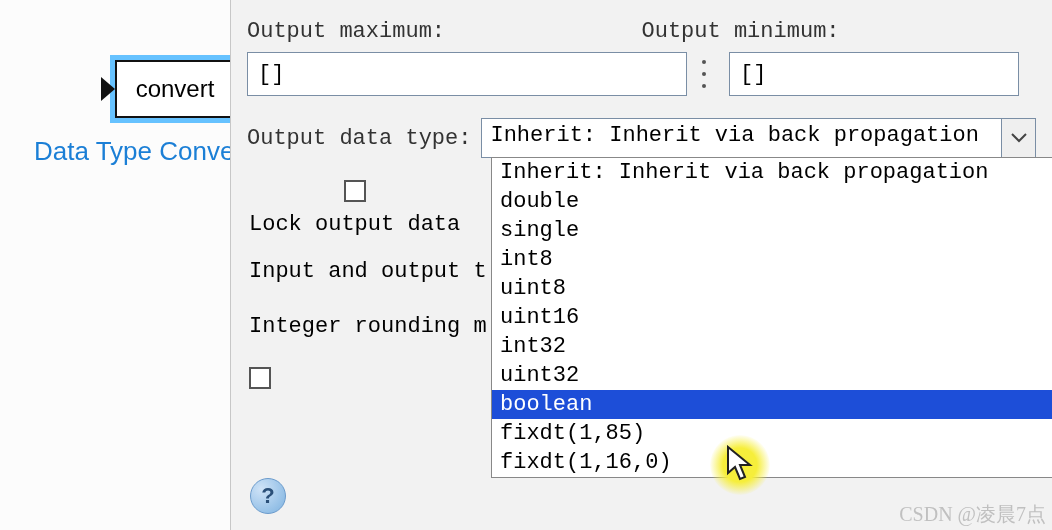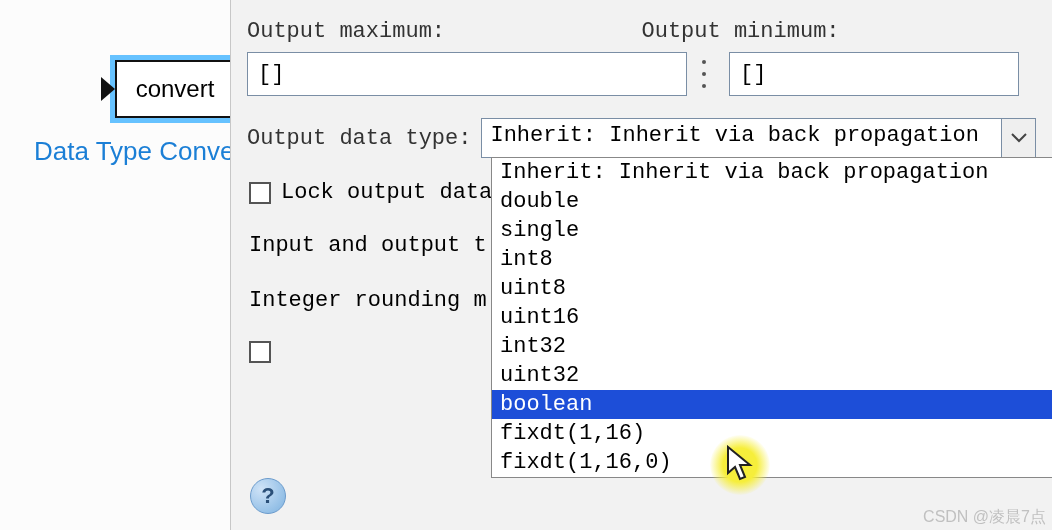--- a/index.html
+++ b/index.html
@@ -111,20 +111,21 @@
       width: 14px; height: 40px;
       display: flex; flex-direction: column; justify-content: space-between; align-items: center;
       padding: 6px 0;
     }
     .vdots span {
       width: 4px; height: 4px; background: #555; border-radius: 50%;
     }
     .checkbox {
       display: inline-flex; align-items: center;
       gap: 10px;
+      flex-direction: column;
     }
     .checkbox .box {
       width: 22px; height: 22px; border: 2px solid #555; background: #fff;
     }
     .type-row {
       display: flex; align-items: center; gap: 0;
       margin-top: 22px;
       position: relative;
     }
     .combo {
@@ -193,22 +194,22 @@
       position: absolute; left: 0; top: 0;
     }
     .cursor svg {
       position: absolute; left: 16px; top: 10px;
     }
     .watermark {
       position: absolute;
       right: 6px;
       bottom: 2px;
       color: #c0c0c0;
-      font-family: Liberation Sans, sans-serif;
-      font-size: 16px;
+      font-family: Liberation Serif, serif;
+      font-size: 20px;
       z-index: 40;
     }
   </style>
 </head>
 <body>
 
 <div class="block-diagram">
   <div class="block-wrap">
     <div class="block-highlight"></div>
     <div class="block-box">
@@ -281,21 +282,21 @@
   <div class="dropdown" id="dd">
       <div class="item">Inherit: Inherit via back propagation</div>
       <div class="item">double</div>
       <div class="item">single</div>
       <div class="item">int8</div>
       <div class="item">uint8</div>
       <div class="item">uint16</div>
       <div class="item">int32</div>
       <div class="item">uint32</div>
       <div class="item hl">boolean</div>
-      <div class="item">fixdt(1,16)</div>
+      <div class="item">fixdt(1,85)</div>
       <div class="item">fixdt(1,16,0)</div>
     </div>
 </div>
 
 <div class="help-btn">?</div>
 
 <div class="cursor">
   <div class="glow"></div>
   <svg width="30" height="38" viewBox="0 0 30 38">
     <path d="M2 2 L2 28 L9 22 L14 34 L19 32 L14 20 L24 20 Z" fill="#fff" stroke="#222" stroke-width="2"></path>

